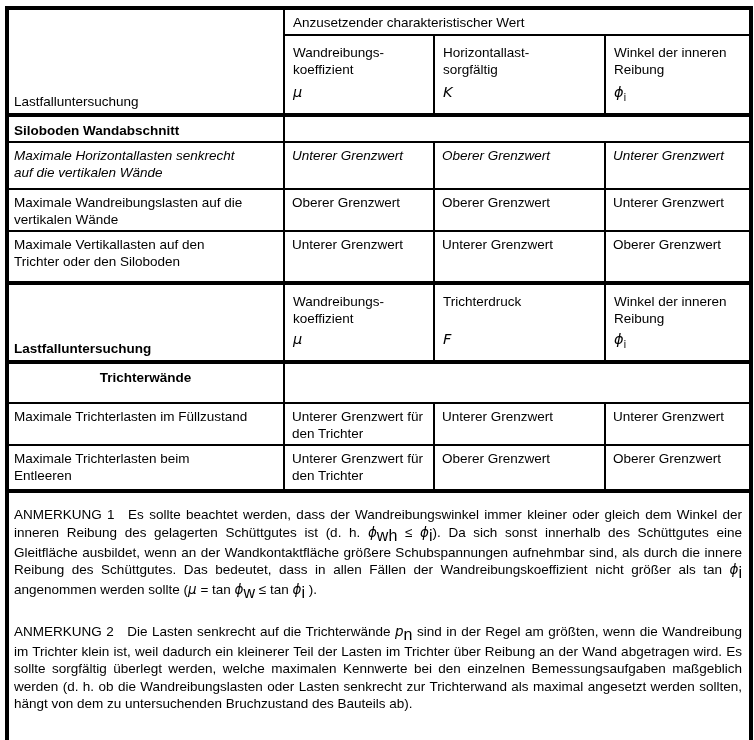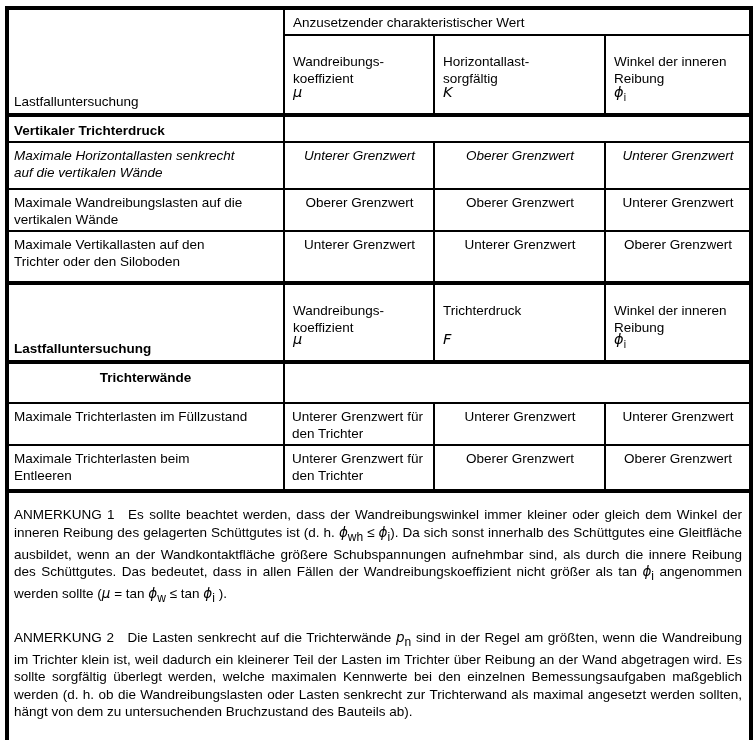--- a/index.html
+++ b/index.html
@@ -32,42 +32,42 @@
   tr.b3{height:52px;}
   tr.h2{height:79px;}
   tr.sec2{height:41px;text-align:center;}
   tr.b4{height:40px;}
   tr.b5{height:46px;margin-left:40px;}
 
   td.bb4{border-bottom-width:4px;}
   td.rowlab{vertical-align:bottom;padding:4px 30px 3px 5px;}
   td.rowlab.bold{font-weight:bold;}
   td.group{padding-left:8px;margin-left:42px;}
-  td.hc{position:relative;padding:17px 8px 2px 8px;}
+  td.hc{position:relative;padding:8px 8px 2px 8px;}
   .sym{
     position:absolute;left:8px;bottom:7px;
     font-style:italic;font-size:14.5px;
     font-family:"DejaVu Sans","Liberation Sans",sans-serif;
   }
   .sym sub{font-size:10px;font-style:normal;}
   td.sechead{font-weight:bold;padding-top:5px;padding-left:5px;}
   td.lbl{padding:4px 32px 2px 5px;}
-  td.val{padding:4px 6px 2px 7px;text-align:center;}
+  td.val{padding:4px 6px 2px 7px;}
   td.val.just{text-align:justify;padding-right:10px;}
   td.notes{
     border-top-width:4px;
     padding:13px 7px 6px 5px;
     text-align:justify;
   }
   td.notes p{margin:0 0 21px 0;font-size:13.5px;line-height:17.5px;}
   .it{
     font-style:italic;
     font-family:"DejaVu Sans","Liberation Sans",sans-serif;
   }
-  td.notes sub{font-size:12px;}
+  td.notes sub{font-size:16px;}
 </style>
 </head>
 <body>
 
 <table class="tbl">
   <colgroup>
       <col class="c1">
       <col class="c2">
       <col class="c3">
       <col class="c4">
@@ -91,21 +91,21 @@
       <div class="sym"><span>K</span><sub></sub></div>
     </td>
     <td class="hc bb4">
       <div>Winkel der inneren</div>
       <div>Reibung</div>
       <div class="sym"><span>ϕ</span><sub>i</sub></div>
     </td>
   </tr>
 
   <tr class="sec1">
-    <td class="sechead">Vertikaler Trichterdruck</td>
+    <td class="sechead">Siloboden Wandabschnitt</td>
     <td colspan="3"></td>
   </tr>
 
   <tr class="b1">
     <td class="lbl">Maximale Horizontallasten senkrecht auf die vertikalen Wände</td>
     <td class="val">Unterer Grenzwert</td>
     <td class="val">Oberer Grenzwert</td>
     <td class="val">Unterer Grenzwert</td>
   </tr>
   <tr class="b2">

